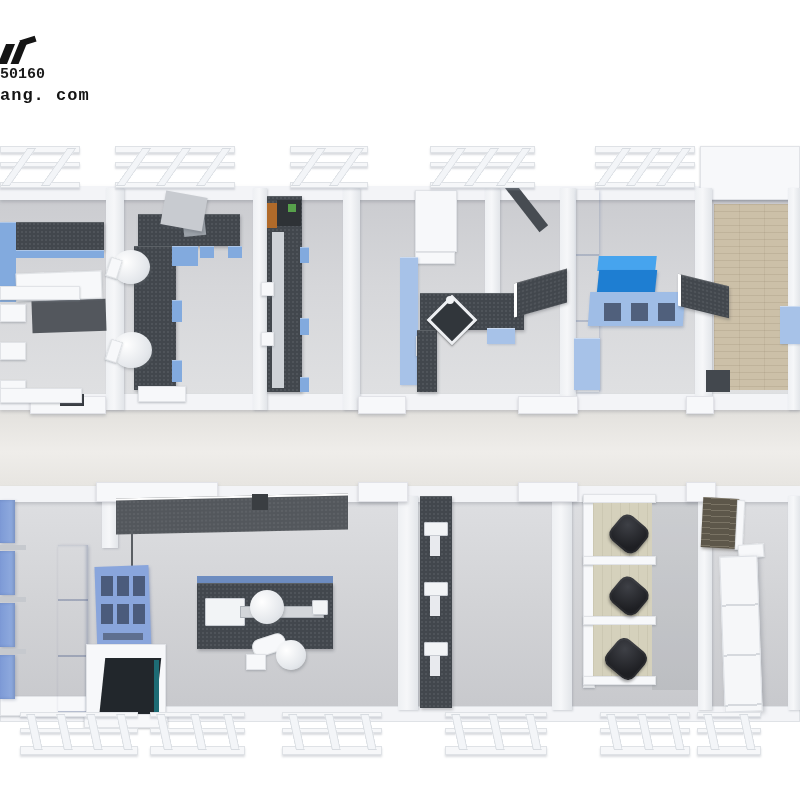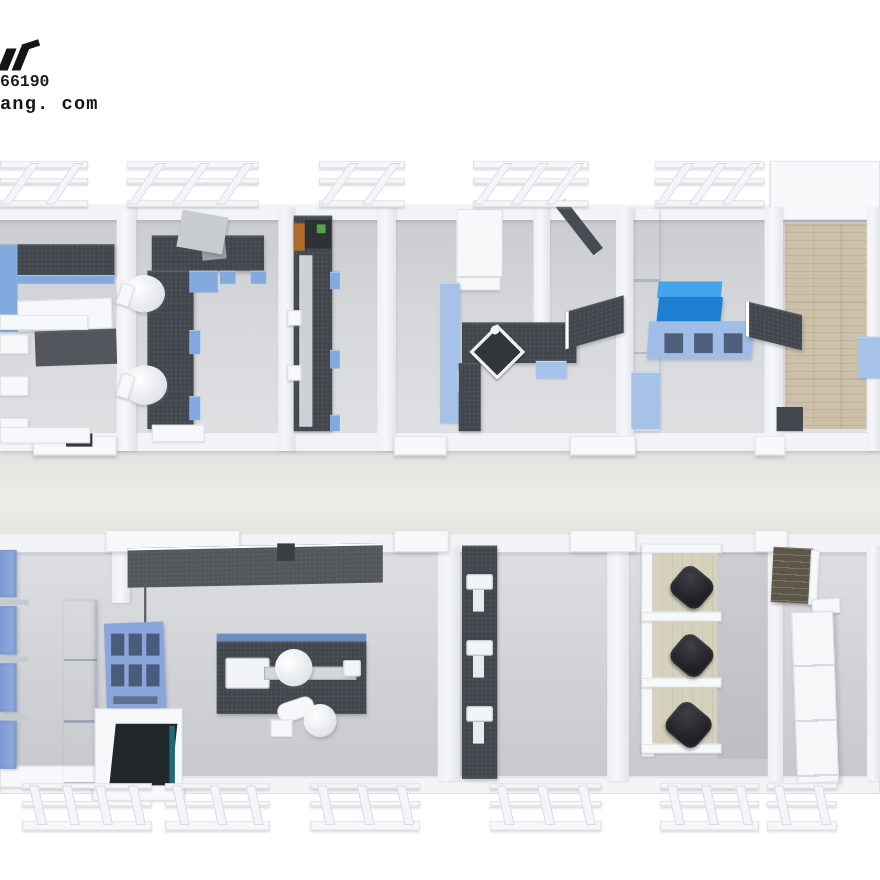--- a/index.html
+++ b/index.html
@@ -200,21 +200,21 @@
 
   <div class="abs" style="left:702px;top:498px;width:36px;height:50px;background:var(--dark_wood);background-image:repeating-linear-gradient(180deg,rgba(255,245,220,.18) 0 1px,transparent 1px 6px);transform:rotate(3deg);box-shadow:1px 2px 3px rgba(60,55,45,.4);"></div>
   <div class="abs white-f" style="left:736px;top:500px;width:8px;height:50px;transform:rotate(3deg);"></div>
   <div class="abs white-f" style="left:738px;top:544px;width:26px;height:14px;transform:rotate(-4deg);"></div>
   <div class="abs" style="left:722px;top:556px;width:38px;height:156px;background:#f6f7f9;box-shadow:2px 2px 4px rgba(120,126,135,.4),inset 0 0 0 1px #dde0e5;background-image:repeating-linear-gradient(180deg,transparent 0 48px,#d6d9de 48px 50px);transform:rotate(-2deg);"></div>
 
   <div>
     <div class="abs logo-bit" style="left:2px;top:44px;width:9px;height:20px;transform:skewX(-22deg);"></div>
     <div class="abs logo-bit" style="left:15px;top:42px;width:8px;height:22px;transform:skewX(-22deg);"></div>
     <div class="abs logo-bit" style="left:20px;top:38px;width:16px;height:6px;transform:rotate(-18deg);"></div>
-    <div class="abs" id="wm-phone" style="left:0;top:66px;">66190</div>
+    <div class="abs" id="wm-phone" style="left:0;top:66px;">50160</div>
     <div class="abs" id="wm-site" style="left:0;top:86px;">ang. com</div>
   </div>
 
 <div style="position: absolute; left: 0px; top: 146px; width: 80px; height: 44px;">
       <div class="rail" style="position: absolute; left: 0px; top: 0px; width: 100%; height: 7px;"></div>
       <div class="rail" style="position: absolute; left: 0px; top: 16px; width: 100%; height: 5px;"></div>
       <div class="rail" style="position: absolute; left: 0px; top: 36px; width: 100%; height: 6px;"></div>
       <div class="rung" style="position: absolute; left: 14px; top: 2px; width: 9px; height: 38px; transform: skewX(-35deg);"></div>
       <div class="rung" style="position: absolute; left: 54px; top: 2px; width: 9px; height: 38px; transform: skewX(-35deg);"></div>
     </div>

